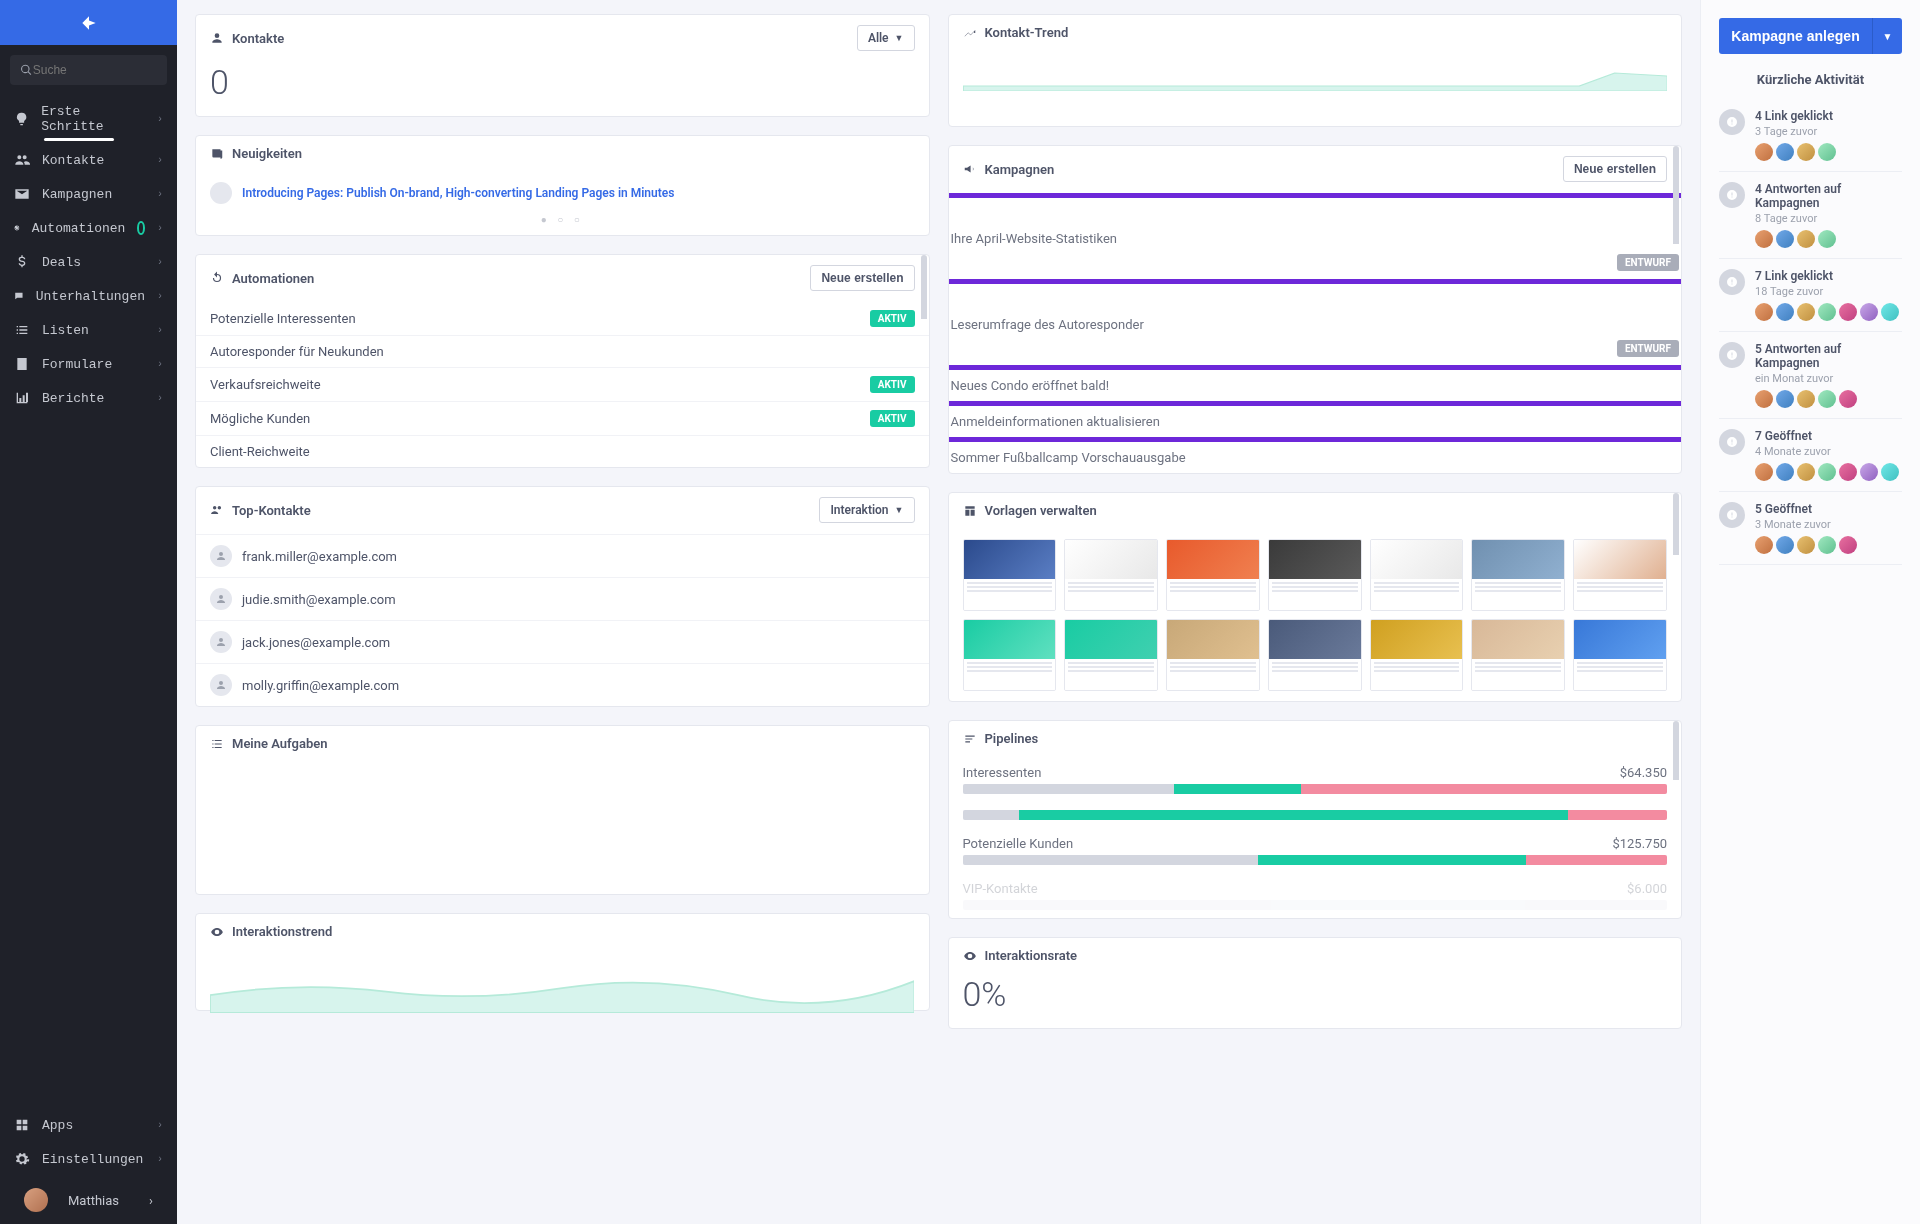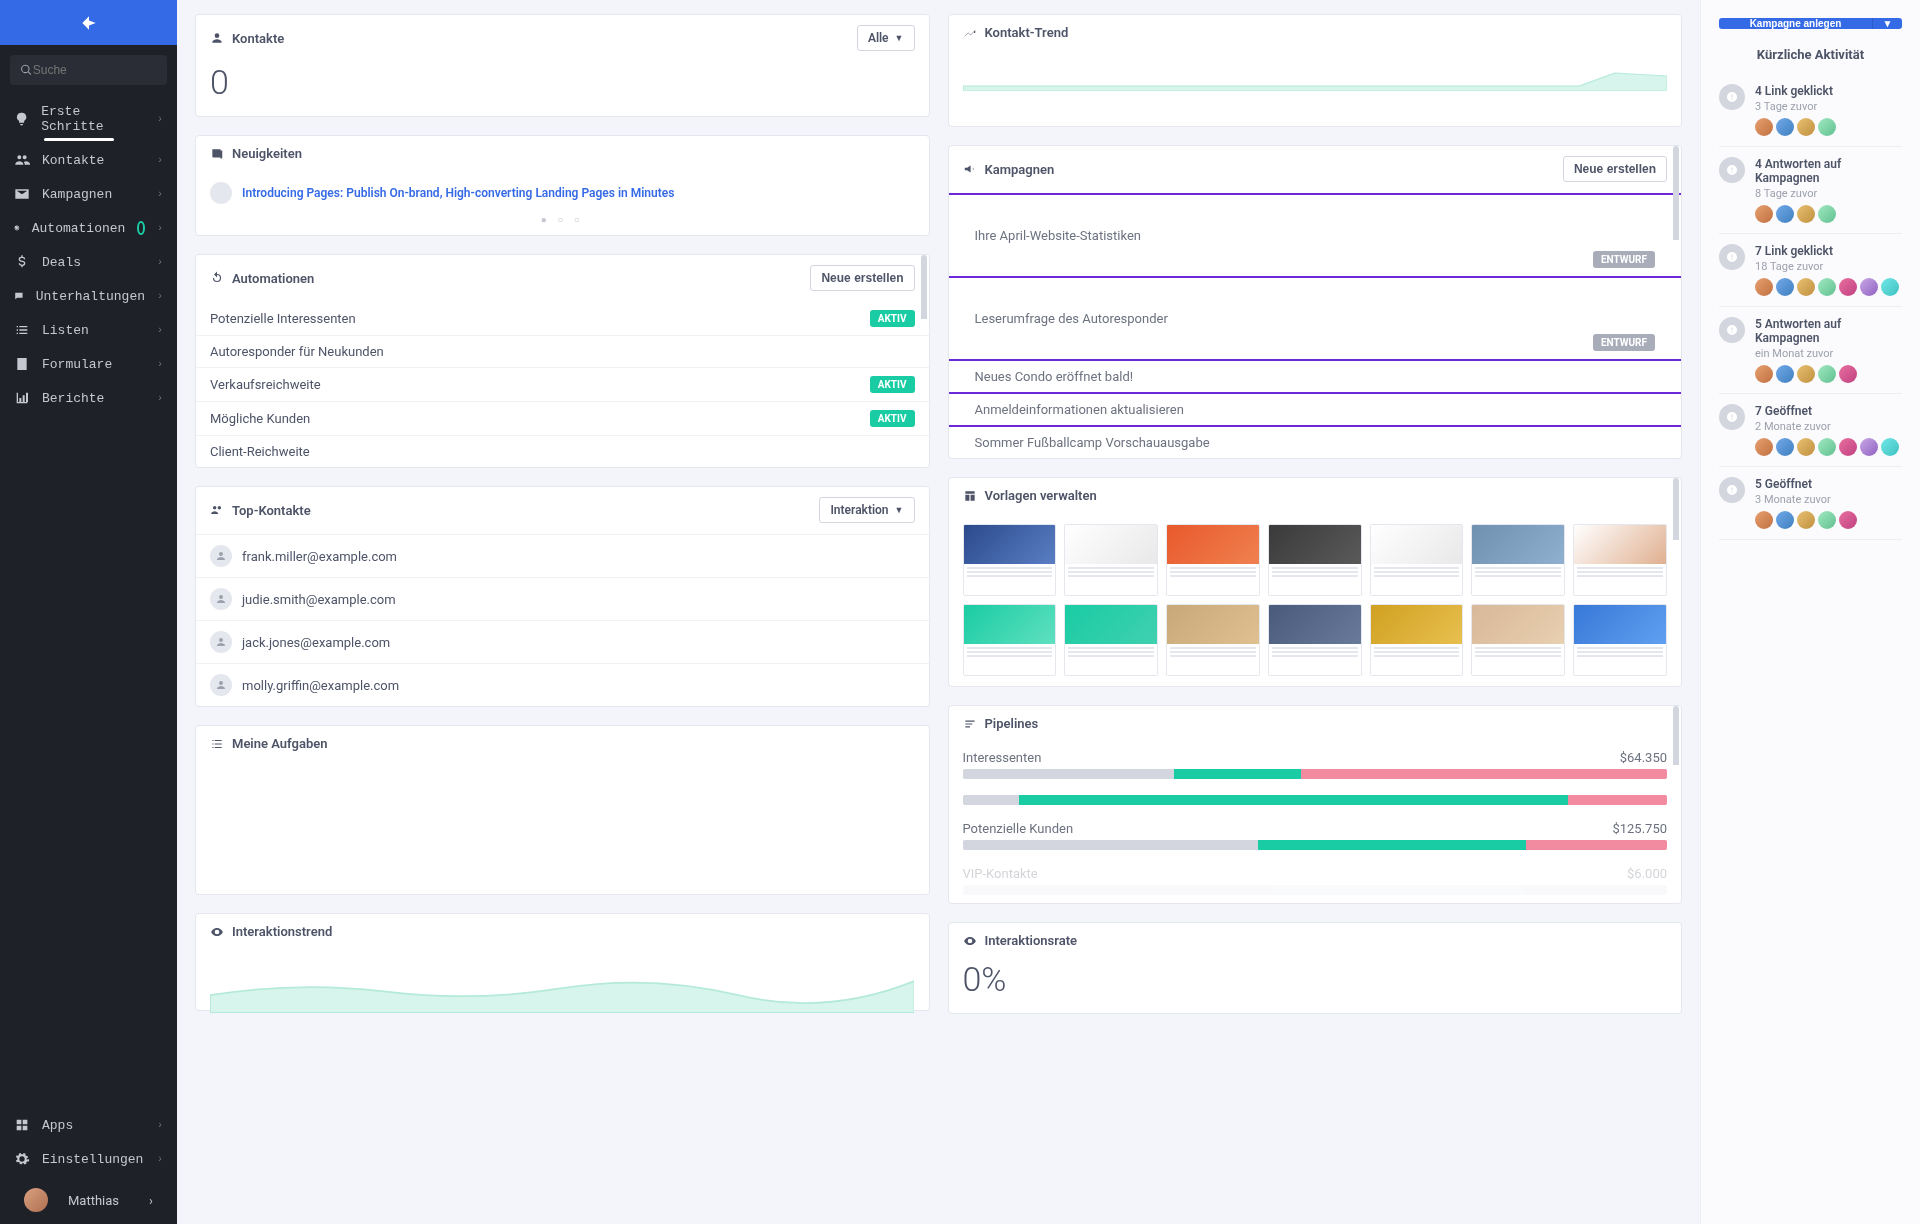--- a/index.html
+++ b/index.html
@@ -43,41 +43,41 @@
 .news-avatar { width: 22px; height: 22px; border-radius: 50%; background: #e5e7ee; }
 .news-title { color: #356ae6; font-weight: 600; }
 .dots { text-align: center; padding-bottom: 10px; color: #c5c8d0; letter-spacing: 4px; font-size: 10px; }
 
 .contact-row { padding: 10px 14px; display: flex; gap: 10px; align-items: center; font-size: 13px; border-top: 1px solid #f1f2f6; }
 .contact-avatar { width: 22px; height: 22px; border-radius: 50%; background: #e5e7ee; display:flex;align-items:center;justify-content:center;color:#9ca1ad; }
 
 .trend { height: 75px; padding: 10px 14px; }
 .trend svg { width: 100%; height: 30px; }
 
-.campaign-row { padding: 8px 26px; display: flex; align-items: center; font-size: 13px; color: #6d7280; border-top: 2px solid #6d28d9; }
+.campaign-row { padding: 8px 2px; display: flex; align-items: center; font-size: 13px; color: #6d7280; border-top: 5px solid #6d28d9; }
 .campaign-row .badge { background: #a9adb9; margin-top: 48px; }
 
 .templates { padding: 10px 14px; display: grid; grid-template-columns: repeat(7, 1fr); gap: 8px; }
 .tpl { height: 72px; border: 1px solid #e5e7ee; border-radius: 2px; display:flex; flex-direction:column; overflow:hidden; }
 .tpl .tpl-top { flex: 1.6; background: linear-gradient(135deg,var(--c1),var(--c2)); }
 .tpl .tpl-bot { flex: 1; background: #fff; padding:3px; }
 .tpl .tpl-bot div { height:2px; background:#e5e7ee; margin-bottom:2px; }
 
 .pipeline-row { padding: 8px 14px; }
 .pipeline-row .row-top { display: flex; justify-content: space-between; font-size: 13px; color: #6d7280; margin-bottom: 4px; }
 .pipeline-bar { display: flex; height: 10px; overflow: hidden; border-radius: 2px; background: #eceef4; }
 .pipeline-bar span { display: block; }
 
 .left-col { display: flex; flex-direction: column; gap: 18px; }
 .right-col { display: flex; flex-direction: column; gap: 18px; }
 
 
 .rightpanel { width: 220px; padding: 18px; border-left: 1px solid #eceef4; background:#fbfbfd; flex-shrink:0; }
 .btn-primary { display: flex; width: 100%; }
-.btn-primary button { flex: 1; background: #356ae6; color: #fff; border: none; font-size: 10px; font-weight: 600; cursor: pointer; border-radius: 3px 0 0 3px; }
+.btn-primary button { flex: 1; background: #356ae6; color: #fff; border: none; padding: 10px; font-size: 14px; font-weight: 600; cursor: pointer; border-radius: 3px 0 0 3px; }
 .btn-primary .dd { background: #356ae6; border-left: 1px solid #2b5cc9; width: 30px; border-radius: 0 3px 3px 0; color: #fff; display: flex; align-items: center; justify-content: center; font-size: 10px; cursor: pointer; }
 .activity-title { font-weight: 700; text-align: center; margin: 18px 0 12px; }
 .activity { display: flex; gap: 10px; padding: 10px 0; border-bottom: 1px solid #eceef4; }
 .activity .circ { width: 26px; height: 26px; border-radius: 50%; background: #d3d6df; flex-shrink: 0; display:flex; align-items:center; justify-content:center; }
 .activity .circ svg { width:12px; height:12px; fill:#fff; }
 .activity .body { flex:1; }
 .activity .atitle { font-size: 12px; font-weight: 600; color: #4e5468; }
 .activity .atime { font-size: 11px; color: #9ca1ad; margin: 2px 0 5px; }
 .avatars { display: flex; gap: 3px; }
 .avatars span { width: 18px; height: 18px; border-radius: 50%; background:linear-gradient(135deg,var(--a),var(--b)); display:inline-block; }
@@ -640,21 +640,21 @@
           </div>
         </div>
         <div class="activity">
           <div class="circ">
             <svg viewBox="0 0 24 24">
               <path d="M12 2a10 10 0 100 20 10 10 0 000-20zm-1 5h2v6h-2zm0 8h2v2h-2z"></path>
             </svg>
           </div>
           <div class="body">
             <div class="atitle">7 Geöffnet</div>
-            <div class="atime">2 Monate zuvor</div>
+            <div class="atime">4 Monate zuvor</div>
             <div class="avatars">
               <span style="--a:#e8a070;--b:#c07040"></span>
               <span style="--a:#70a8e8;--b:#4080c0"></span>
               <span style="--a:#e8c070;--b:#c09040"></span>
               <span style="--a:#a0e8c0;--b:#60c090"></span>
               <span style="--a:#e870a0;--b:#c04080"></span>
               <span style="--a:#c8a8e8;--b:#9060c0"></span>
               <span style="--a:#70e8e8;--b:#40c0c0"></span>
             </div>
           </div>

